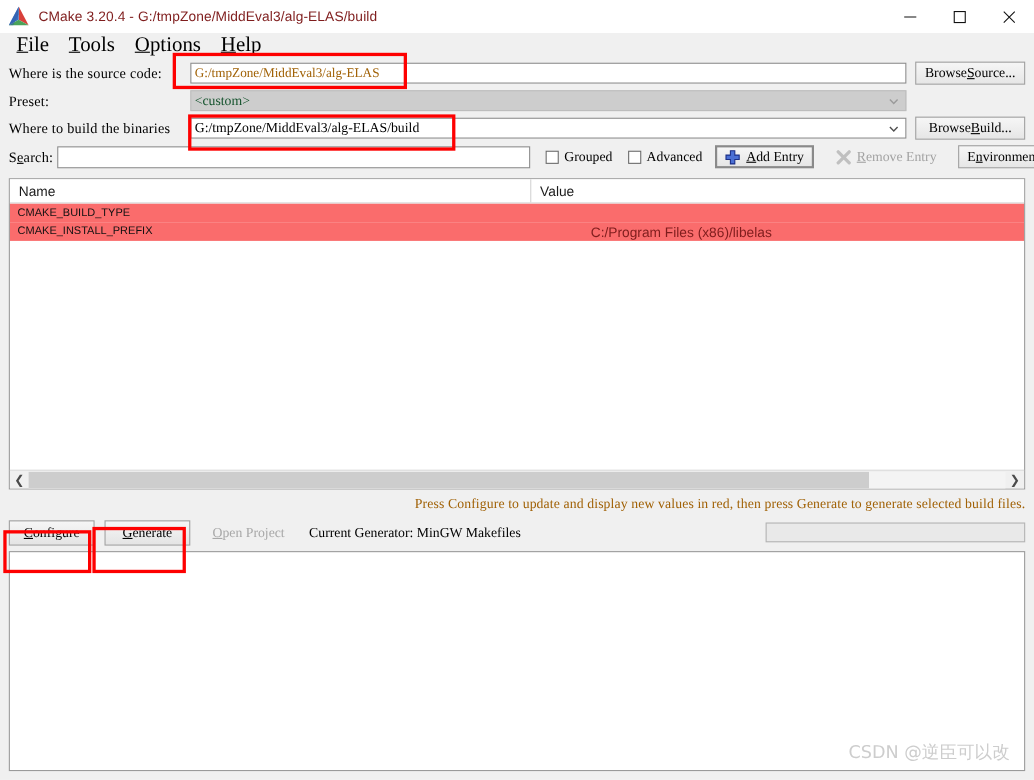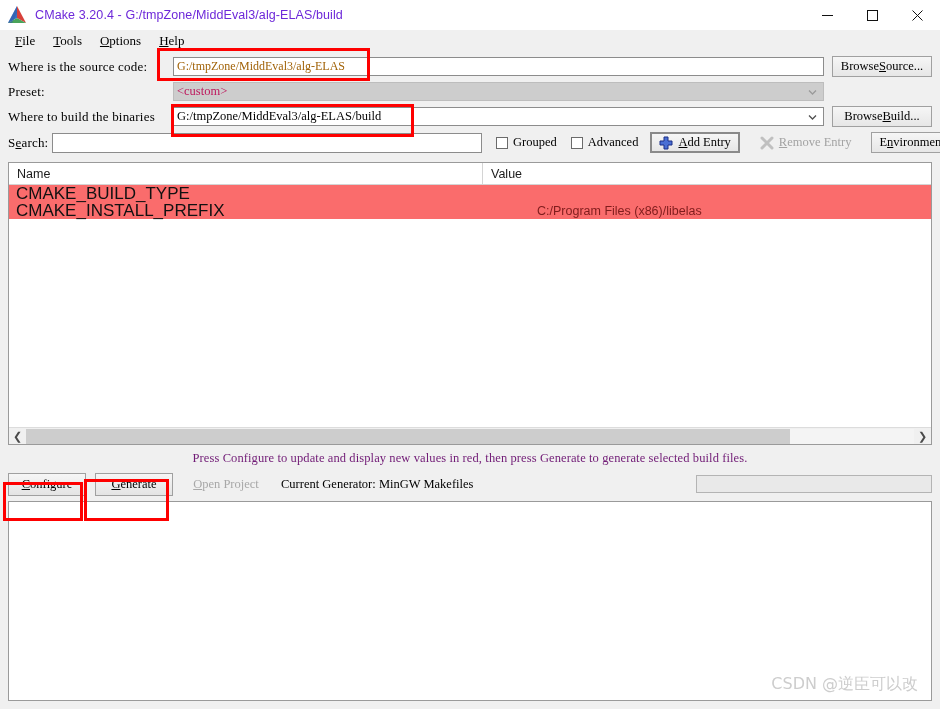--- a/index.html
+++ b/index.html
@@ -38,21 +38,21 @@
     height: 18px;
     margin-left: 7px;
     margin-right: 8px;
     position: relative;
     flex: 0 0 auto;
   }
   .app-icon svg { display: block; }
   .title-text {
     font-family: "Liberation Sans", sans-serif;
     font-size: 12.5px;
-    color: #6d28d9;
+    color: #7f1d1d;
     letter-spacing: 0.1px;
     white-space: nowrap;
   }
   .win-controls {
     position: absolute;
     right: 0; top: 0;
     height: 30px;
     display: flex;
   }
   .win-btn {
@@ -68,21 +68,21 @@
   .menubar {
     height: 21px;
     background: #f0f0f0;
     display: flex;
     align-items: center;
     padding-left: 6px;
     flex: 0 0 auto;
   }
   .menu-item {
     font-family: "Liberation Serif", serif;
-    font-size: 13px;
+    font-size: 19px;
     color: #000;
     padding: 14px 9px;
     white-space: nowrap;
   }
   .menu-item u { text-decoration: underline; }
 
   
   .form-area {
     flex: 0 0 auto;
     padding: 3px 8px 0 8px;
@@ -135,21 +135,21 @@
     font-size: 12.5px;
     color: #000;
     min-width: 0;
     position: relative;
     white-space: nowrap;
     overflow: hidden;
   }
   .combofield.disabled {
     background: #cdcdcd;
     border: 1px solid #bdbdbd;
-    color: #be185d;
+    color: #14532d;
   }
   .combo-arrow {
     position: absolute;
     right: 6px;
     top: 50%;
     transform: translateY(-50%);
     width: 9px; height: 9px;
   }
   .combo-arrow svg { display: block; }
 
@@ -244,21 +244,21 @@
     display: flex;
     height: 17px;
     align-items: center;
   }
   .trow.modified { background: #fa6c6c; }
   .td-name {
     width: 519px;
     box-sizing: border-box;
     padding-left: 7px;
     font-family: "Liberation Sans", sans-serif;
-    font-size: 17px;
+    font-size: 10px;
     color: #111;
     white-space: nowrap;
     overflow: hidden;
   }
   .td-value {
     flex: 1 1 auto;
     box-sizing: border-box;
     padding-left: 9px;
     font-family: Liberation Sans, sans-serif;
     font-size: 12.5px;
@@ -312,22 +312,22 @@
 
   
   .status-area {
     flex: 0 0 auto;
     padding: 0 8px;
     background: #f0f0f0;
   }
   .status-line {
     font-family: "Liberation Serif", serif;
     font-size: 12.5px;
-    color: #701a75;
-    text-align: center;
+    color: #a16207;
+    text-align: right;
     padding-top: 6px;
     height: 18px;
     white-space: nowrap;
     letter-spacing: 0.1px;
   }
   .actions {
     display: flex;
     align-items: center;
     height: 30px;
     position: relative;

